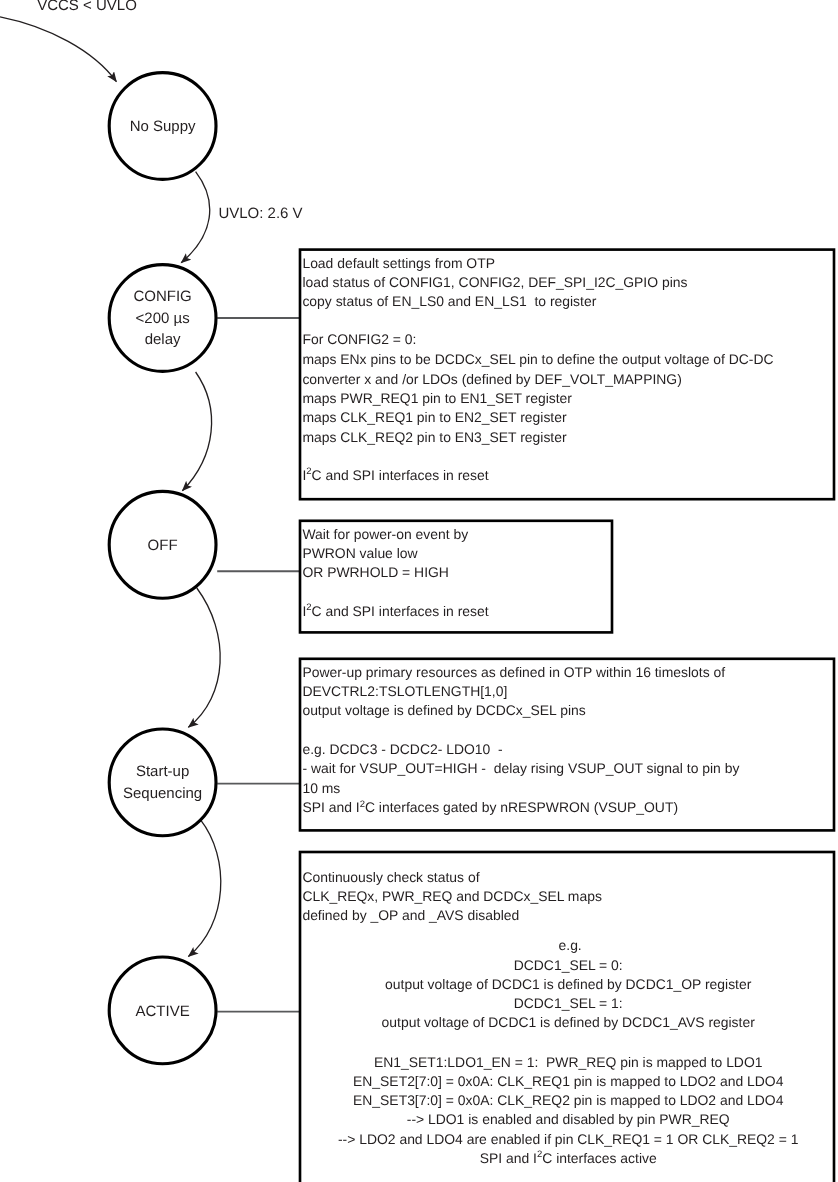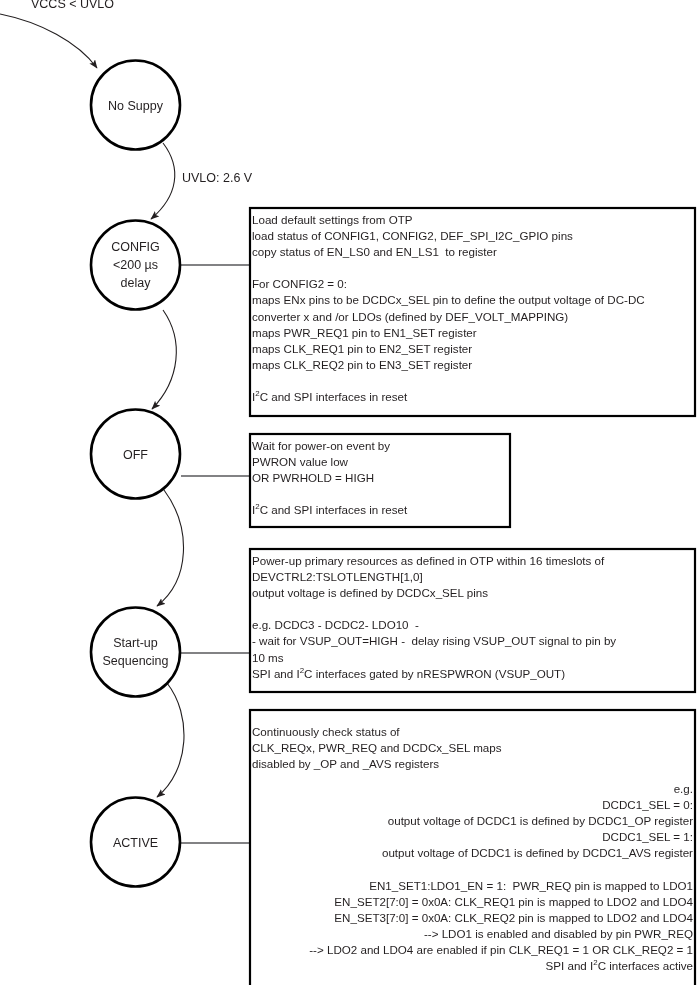--- a/index.html
+++ b/index.html
@@ -59,21 +59,21 @@
   .note-text {
     position: absolute;
     font-family: "Liberation Sans", sans-serif;
     font-size: 11.6px;
     line-height: 16.1px;
     color: #231f20;
     box-sizing: border-box;
     white-space: pre-wrap;
   }
   .note-text.centered { text-align: left; }
-  .note-text.lefted   { text-align: right; }
+  .note-text.lefted   { text-align: center; }
   .nt-line { display: block; }
   .nt-blank { display: block; height: 16.1px; }
   sup {
     font-size: 0.68em;
     vertical-align: super;
     line-height: 0;
   }
 </style>
 </head>
 <body>
@@ -129,17 +129,17 @@
     <text class="edge-label" x="31" y="8">VCCS &lt; UVLO</text>
     <text class="edge-label" x="182" y="182">UVLO: 2.6 V</text>
   </svg>
 
   <div class="note-text centered" style="left:252px; top:212px; width:441px;"><span class="nt-line">Load default settings from OTP</span><span class="nt-line">load status of CONFIG1, CONFIG2, DEF_SPI_I2C_GPIO pins</span><span class="nt-line">copy status of EN_LS0 and EN_LS1  to register</span><span class="nt-blank"></span><span class="nt-line">For CONFIG2 = 0:</span><span class="nt-line">maps ENx pins to be DCDCx_SEL pin to define the output voltage of DC-DC</span><span class="nt-line">converter x and /or LDOs (defined by DEF_VOLT_MAPPING)</span><span class="nt-line">maps PWR_REQ1 pin to EN1_SET register</span><span class="nt-line">maps CLK_REQ1 pin to EN2_SET register</span><span class="nt-line">maps CLK_REQ2 pin to EN3_SET register</span><span class="nt-blank"></span><span class="nt-line">I<sup>2</sup>C and SPI interfaces in reset</span></div>
 
   <div class="note-text centered" style="left:252px; top:438px; width:256px;"><span class="nt-line">Wait for power-on event by</span><span class="nt-line">PWRON value low</span><span class="nt-line">OR PWRHOLD = HIGH</span><span class="nt-blank"></span><span class="nt-line">I<sup>2</sup>C and SPI interfaces in reset</span></div>
 
   <div class="note-text centered" style="left:252px; top:553px; width:441px;"><span class="nt-line">Power-up primary resources as defined in OTP within 16 timeslots of</span><span class="nt-line">DEVCTRL2:TSLOTLENGTH[1,0]</span><span class="nt-line">output voltage is defined by DCDCx_SEL pins</span><span class="nt-blank"></span><span class="nt-line">e.g. DCDC3 - DCDC2- LDO10  -</span><span class="nt-line">- wait for VSUP_OUT=HIGH -  delay rising VSUP_OUT signal to pin by</span><span class="nt-line">10 ms</span><span class="nt-line">SPI and I<sup>2</sup>C interfaces gated by nRESPWRON (VSUP_OUT)</span></div>
 
-  <div class="note-text centered" style="left:252px; top:714px; width:441px;margin-top:10px;"><span class="nt-line">Continuously check status of</span><span class="nt-line">CLK_REQx, PWR_REQ and DCDCx_SEL maps</span><span class="nt-line">disabled by _OP and _AVS registers</span></div>
+  <div class="note-text centered" style="left:252px; top:714px; width:441px;margin-top:10px;"><span class="nt-line">Continuously check status of</span><span class="nt-line">CLK_REQx, PWR_REQ and DCDCx_SEL maps</span><span class="nt-line">defined by _OP and _AVS disabled</span></div>
 
   <div class="note-text lefted" style="left:254px; top:781px; width:439px;"><span class="nt-line"> e.g.</span><span class="nt-line">DCDC1_SEL = 0:</span><span class="nt-line">output voltage of DCDC1 is defined by DCDC1_OP register</span><span class="nt-line">DCDC1_SEL = 1:</span><span class="nt-line">output voltage of DCDC1 is defined by DCDC1_AVS register</span><span class="nt-blank"></span><span class="nt-line">EN1_SET1:LDO1_EN = 1:  PWR_REQ pin is mapped to LDO1</span><span class="nt-line">EN_SET2[7:0] = 0x0A: CLK_REQ1 pin is mapped to LDO2 and LDO4</span><span class="nt-line">EN_SET3[7:0] = 0x0A: CLK_REQ2 pin is mapped to LDO2 and LDO4</span><span class="nt-line">--&gt; LDO1 is enabled and disabled by pin PWR_REQ</span><span class="nt-line">--&gt; LDO2 and LDO4 are enabled if pin CLK_REQ1 = 1 OR CLK_REQ2 = 1</span><span class="nt-line">SPI and I<sup>2</sup>C interfaces active</span></div>
 
 </div>
 
 </body></html>

